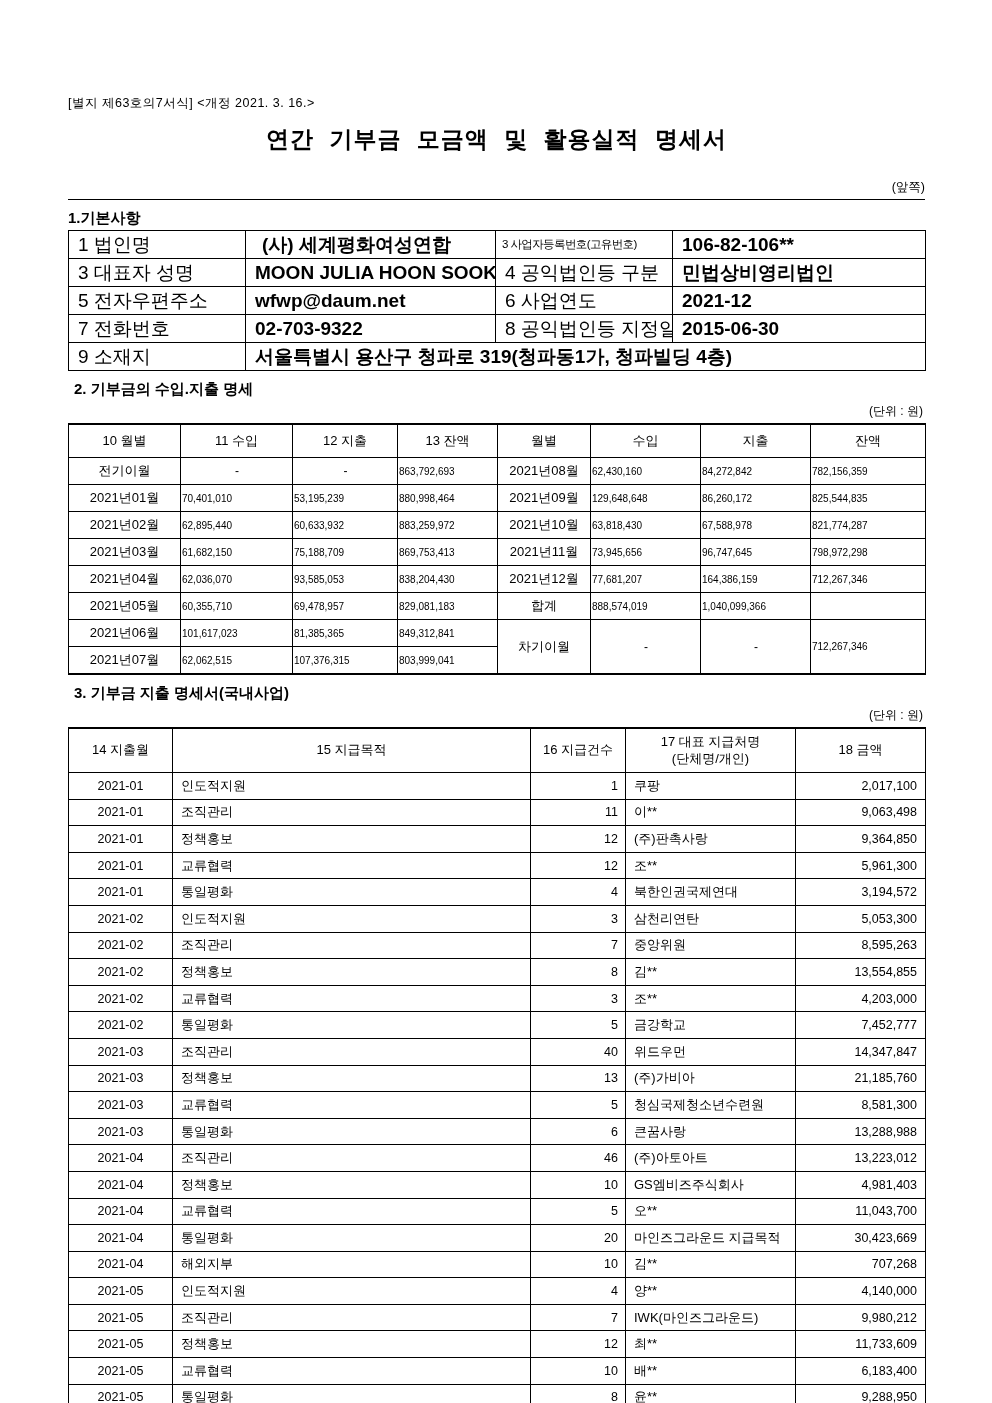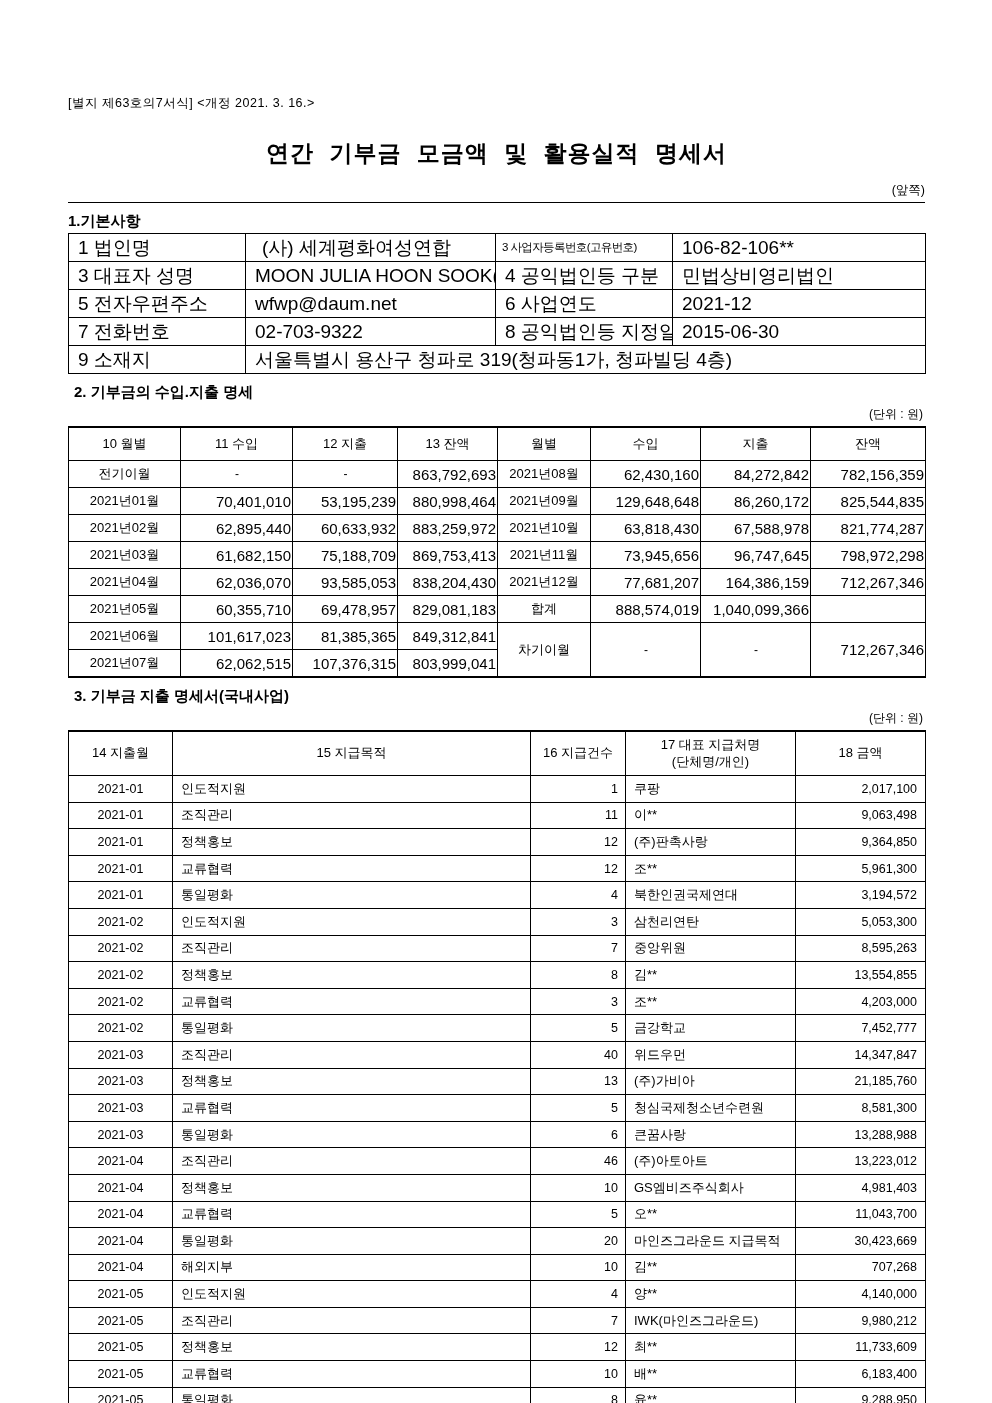--- a/index.html
+++ b/index.html
@@ -1,38 +1,38 @@
 <!DOCTYPE html>
 <html><head>
 <meta charset="utf-8">
 <style>
   html,body{margin:0;padding:0;background:#fff;color:#000;}
   body{width:992px;height:1403px;font-family:"Liberation Sans","DejaVu Sans",sans-serif;-webkit-font-smoothing:none;}
   .page{box-sizing:border-box;width:992px;padding:95px 67px 30px 68px;}
   .form-ref{font-size:12.5px;letter-spacing:0.5px;}
-  .doc-title{margin-top:26px;text-align:center;font-size:23px;font-weight:bold;letter-spacing:1px;word-spacing:8px;}
-  .side-label{margin-top:13px;text-align:right;font-size:12.5px;}
+  .doc-title{margin-top:12px;text-align:center;font-size:23px;font-weight:bold;letter-spacing:1px;word-spacing:8px;}
+  .side-label{margin-top:24px;text-align:right;font-size:12.5px;}
   .top-rule{margin-top:3px;border-top:1.5px solid #000;height:0;}
   .sec-heading{font-size:15px;font-weight:bold;margin-top:6px;padding:3px 0 2px 0;}
   .sec-heading.indent{padding-left:6px;}
   .unit-label{text-align:right;font-size:12px;margin:2px 2px 3px 0;}
   table{border-collapse:collapse;table-layout:fixed;width:857px;}
   td,th{border:1px solid #000;overflow:hidden;white-space:nowrap;font-weight:normal;}
   
   .t1 td{height:27px;font-size:19px;padding:0 6px;}
   .t1 .lbl{padding-left:9px;}
-  .t1 .val{padding-left:9px;}
+  .t1 .val{padding-left:9px;font-weight:bold;}
   .t1 .val-first{padding-left:16px;}
   .t1 .compact{font-size:11.5px;letter-spacing:-0.6px;padding-left:6px;}
   
   .t2{border-top:2px solid #000;border-bottom:2px solid #000;}
   .t2 th{height:30px;font-size:13px;text-align:center;}
   .t2 td{height:24px;}
   .t2 .c-month{font-size:13px;text-align:center;}
-  .t2 .c-num{font-size:15px;text-align:right;}
+  .t2 .c-num{font-size:10px;text-align:left;}
   .t2 .c-dash{font-size:12px;text-align:center;padding-right:0;}
   
   .t3{border-top:2px solid #000;border-bottom:2px solid #000;}
   .t3 th{height:41px;font-size:13px;text-align:center;line-height:1.25;}
   .t3 td{height:23.6px;}
   .t3 .c-month{font-size:12.5px;text-align:center;}
   .t3 .c-left{font-size:13px;text-align:left;padding-left:8px;}
   .t3 .c-count{font-size:12.5px;text-align:right;padding-right:7px;}
   .t3 .c-amt{font-size:12.5px;text-align:right;padding-right:8px;}
 </style>

